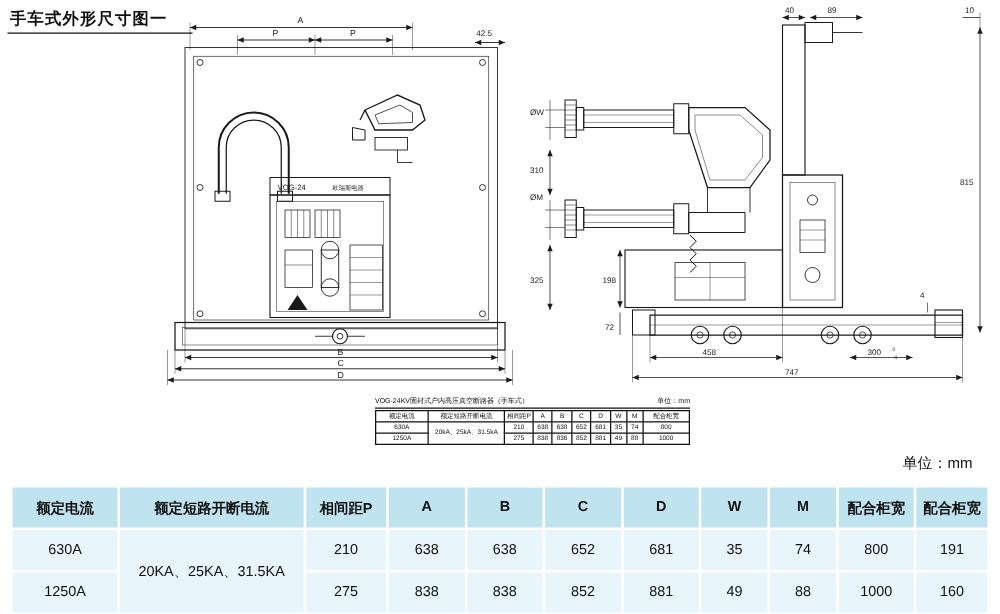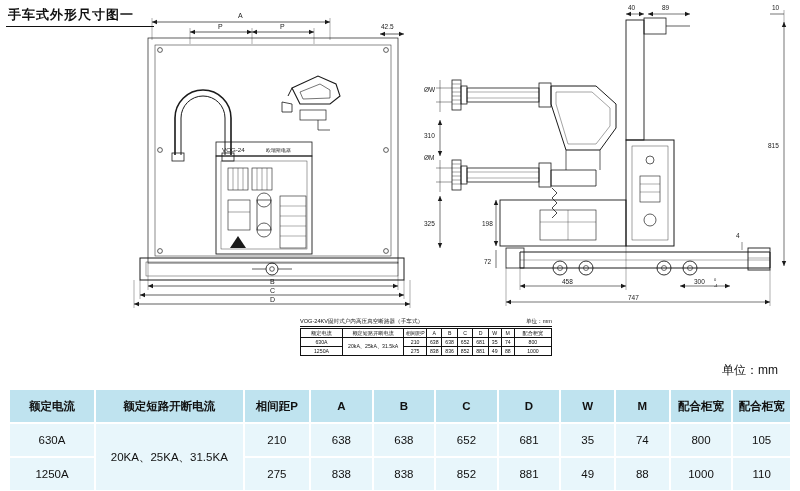--- a/index.html
+++ b/index.html
@@ -392,30 +392,30 @@
         <td>630A</td>
         <td class="merged" rowspan="2">20KA、25KA、31.5KA</td>
         <td>210</td>
         <td>638</td>
         <td>638</td>
         <td>652</td>
         <td>681</td>
         <td>35</td>
         <td>74</td>
         <td>800</td>
-        <td>105</td>
+        <td>191</td>
       </tr>
       <tr>
         <td>1250A</td>
         <td>275</td>
         <td>838</td>
         <td>838</td>
         <td>852</td>
         <td>881</td>
         <td>49</td>
         <td>88</td>
         <td>1000</td>
-        <td>110</td>
+        <td>160</td>
       </tr>
     </tbody>
   </table>
 
 </div>
 
 </body></html>

